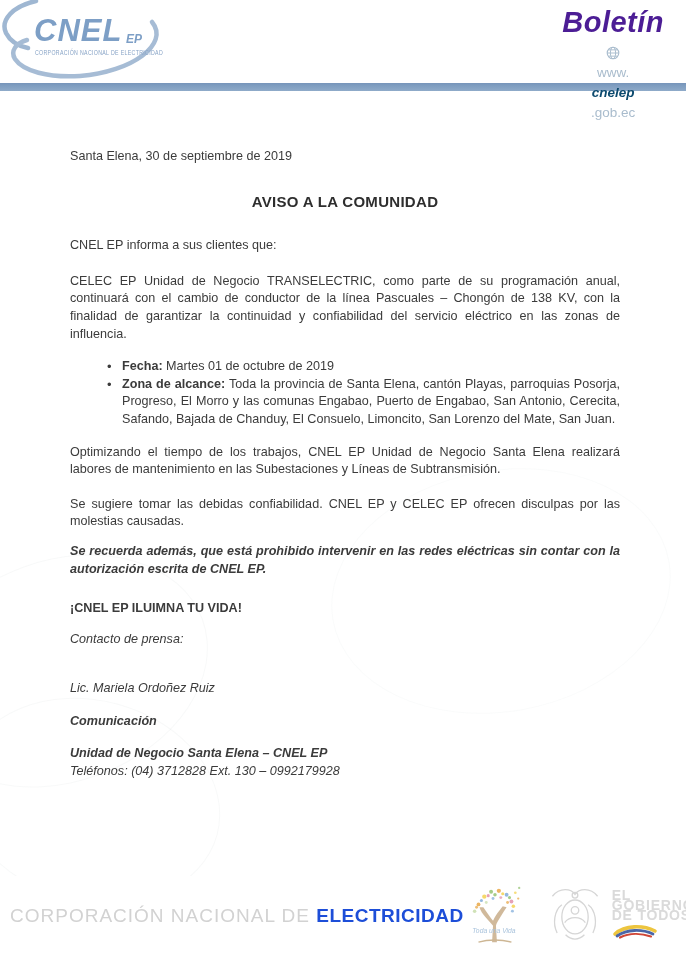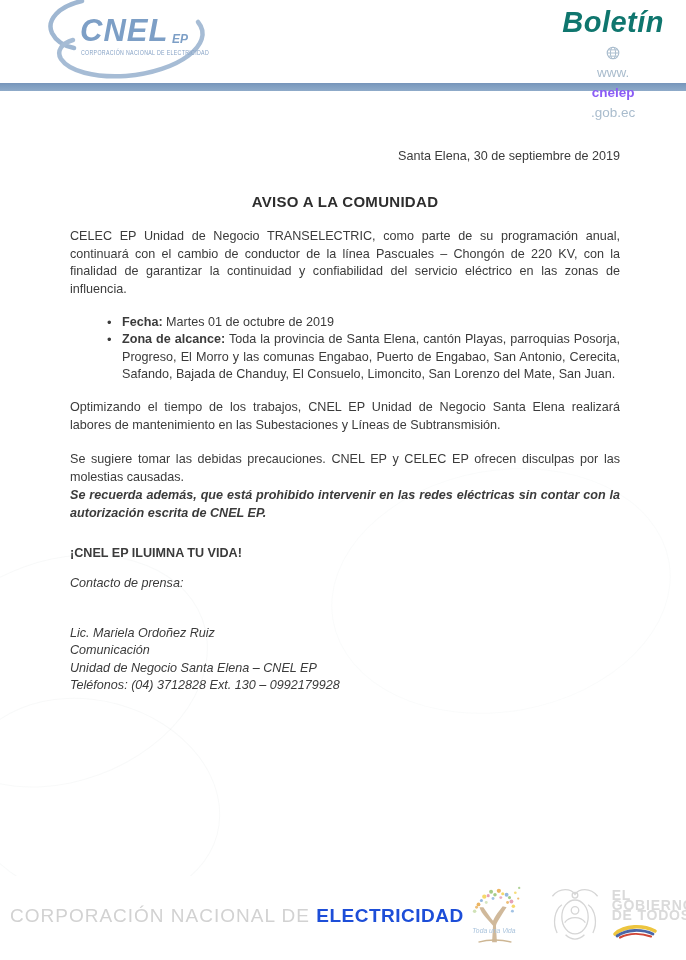--- a/index.html
+++ b/index.html
@@ -8,47 +8,47 @@
     background:#ffffff; overflow:hidden;
     font-family:"Liberation Sans", sans-serif; color:#3b3b3b;
   }
   
   .wm { position:absolute; border:1px solid rgba(120,130,140,0.05); border-radius:50%; pointer-events:none; }
   .wm1 { width:300px; height:220px; left:-90px; top:560px; transform:rotate(-20deg); }
   .wm2 { width:260px; height:200px; left:-40px; top:700px; transform:rotate(15deg); }
   .wm3 { width:340px; height:240px; left:330px; top:470px; transform:rotate(-10deg); border-color:rgba(120,130,140,0.035); }
 
   
-  .header { position:relative; height:83px; background:#fff;margin-left:46px; }
+  .header { position:relative; height:83px; background:#fff; }
   .cnel-logo { position:absolute; left:0; top:0; }
   .masthead-right { position:absolute; right:22px; top:6px; text-align:right; }
-  .bulletin { font-size:29px; font-weight:bold; font-style:italic; color:#0f766e; letter-spacing:0.5px; }
+  .bulletin { font-size:29px; font-weight:bold; font-style:italic; color:#4c1d95; letter-spacing:0.5px; }
   .site-line { margin-top:7px; display:flex; align-items:center; justify-content:flex-end; gap:5px;
                font-size:13.5px; color:#a9bccd;flex-direction:column; }
-  .site-line .site-bold { font-weight:bold; color:#8b5cf6; }
+  .site-line .site-bold { font-weight:bold; color:#0c4a6e; font-style:italic; }
   .blue-bar { height:8px; background:linear-gradient(#7694ba 0%, #7e9dc0 30%, #8fabc9 100%); }
 
   
   .content { padding:57px 66px 0 70px; font-size:12.6px; line-height:17.6px; }
-  .dateline { text-align:right; }
+  .dateline { }
   .doc-title { margin-top:27px; text-align:center; font-size:15px; font-weight:bold; color:#2e2e2e; letter-spacing:0.3px; }
   .intro { margin-top:27px; }
   .para { margin-top:18px; text-align:justify; }
   ul.bullets { margin:15px 0 0 0; padding:0 0 0 28px; list-style:none; }
   ul.bullets li { position:relative; text-align:justify;margin-left:24px; }
   ul.bullets li::before { content:"•"; position:absolute; left:-15px; top:0; font-size:13px; }
   .bold { font-weight:bold; }
   .p-opt { margin-top:15px; }
   .p-sug { margin-top:17px; }
-  .notice { margin-top:1px; font-weight:bold; font-style:italic; text-align:justify; }
+  .notice { margin-top:12px; font-weight:bold; font-style:italic; text-align:justify; }
   .slogan { margin-top:22px; font-weight:bold; }
   .press-label { margin-top:13px; font-style:italic; }
   .contact { margin-top:32px; font-style:italic; }
   .contact div { min-height:17.6px; }
-  .contact .bold { font-weight:normal; }
+  .contact .bold { font-weight:bold;margin-top:15px; }
 
   
   .footer { position:absolute; left:0; right:0; bottom:0; height:80px;
             display:flex; align-items:center; justify-content:space-between;
             padding:0 26px 4px 10px; background:#fff; }
   .footer-left { font-size:19px; letter-spacing:1px; color:#d2d2d2; white-space:nowrap; }
   .footer-left .strong { color:#1d4ed8; font-weight:bold; letter-spacing:0.5px; }
   .footer-logos { display:flex; align-items:center; gap:20px; }
   .gov-block { display:flex; align-items:center; gap:6px; }
   .gov-text { font-size:14px; line-height:10px; letter-spacing:0.8px; color:#dadada; font-weight:bold; text-transform:uppercase; }
@@ -90,37 +90,38 @@
   </div>
 
   <div class="blue-bar"></div>
 
   <div class="content">
 
     <div class="dateline">Santa Elena,  30 de septiembre de 2019</div>
 
     <div class="doc-title">AVISO A LA COMUNIDAD</div>
 
-
-    <div class="para">CELEC EP Unidad de Negocio TRANSELECTRIC, como parte de su programación anual, continuará con  el cambio de conductor de la línea Pascuales – Chongón de 220 KV, con la finalidad de garantizar la continuidad y confiabilidad del servicio eléctrico en las zonas de influencia.</div>
+    <div class="intro">CNEL EP  informa a sus clientes que:</div>
+
+    <div class="para">CELEC EP Unidad de Negocio TRANSELECTRIC, como parte de su programación anual, continuará con  el cambio de conductor de la línea Pascuales – Chongón de 138 KV, con la finalidad de garantizar la continuidad y confiabilidad del servicio eléctrico en las zonas de influencia.</div>
 
     <ul class="bullets">
       <li>
         <span class="bold">Fecha:</span>
         <span>Martes 01 de octubre de 2019</span>
       </li>
       <li>
         <span class="bold">Zona de alcance:</span>
         <span>Toda la provincia de Santa Elena, cantón Playas, parroquias Posorja, Progreso, El Morro y las comunas Engabao, Puerto de Engabao, San Antonio, Cerecita, Safando, Bajada de Chanduy, El Consuelo, Limoncito, San Lorenzo del Mate, San Juan.</span>
       </li>
     </ul>
 
     <div class="para p-opt">Optimizando el tiempo de los trabajos, CNEL EP Unidad de Negocio Santa Elena realizará labores de mantenimiento en las Subestaciones y Líneas de Subtransmisión.</div>
 
-    <div class="para p-sug">Se sugiere tomar las debidas precauciones. CNEL EP y CELEC EP ofrecen disculpas por las molestias causadas.</div>
+    <div class="para p-sug">Se sugiere tomar las debidas confiabilidad. CNEL EP y CELEC EP ofrecen disculpas por las molestias causadas.</div>
 
     <div class="notice">Se recuerda además, que está prohibido intervenir en las redes eléctricas sin contar con la autorización escrita de CNEL EP.</div>
 
     <div class="slogan">¡CNEL EP ILUIMNA TU VIDA!</div>
 
     <div class="press-label">Contacto de prensa:</div>
 
     <div class="contact">
       <div>Lic. Mariela Ordoñez Ruiz</div>
       <div class="bold">Comunicación</div>

